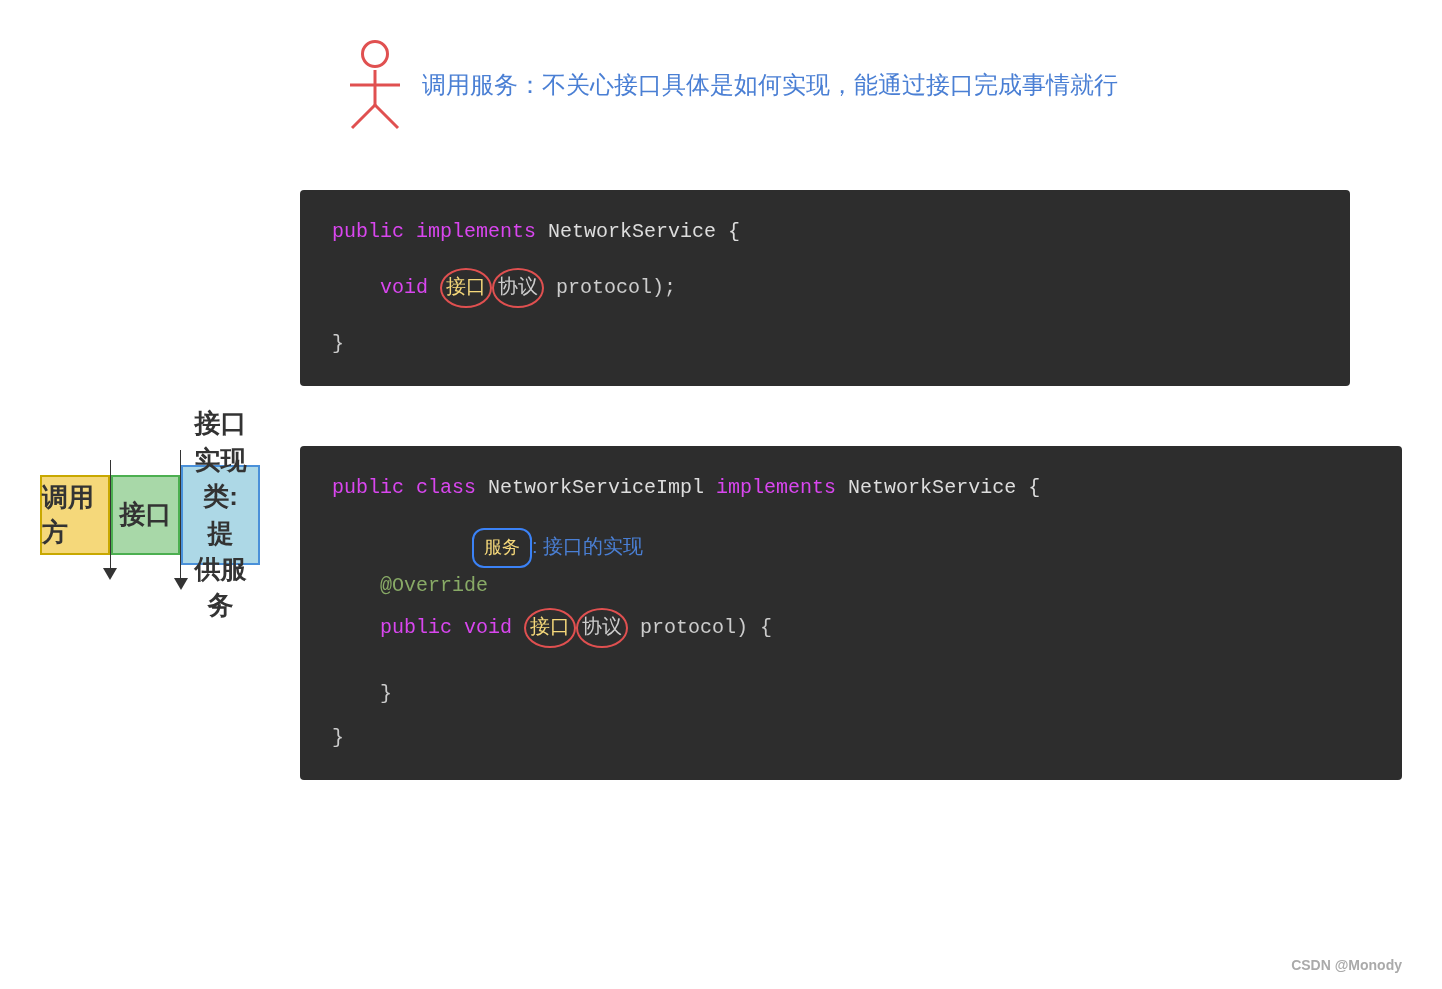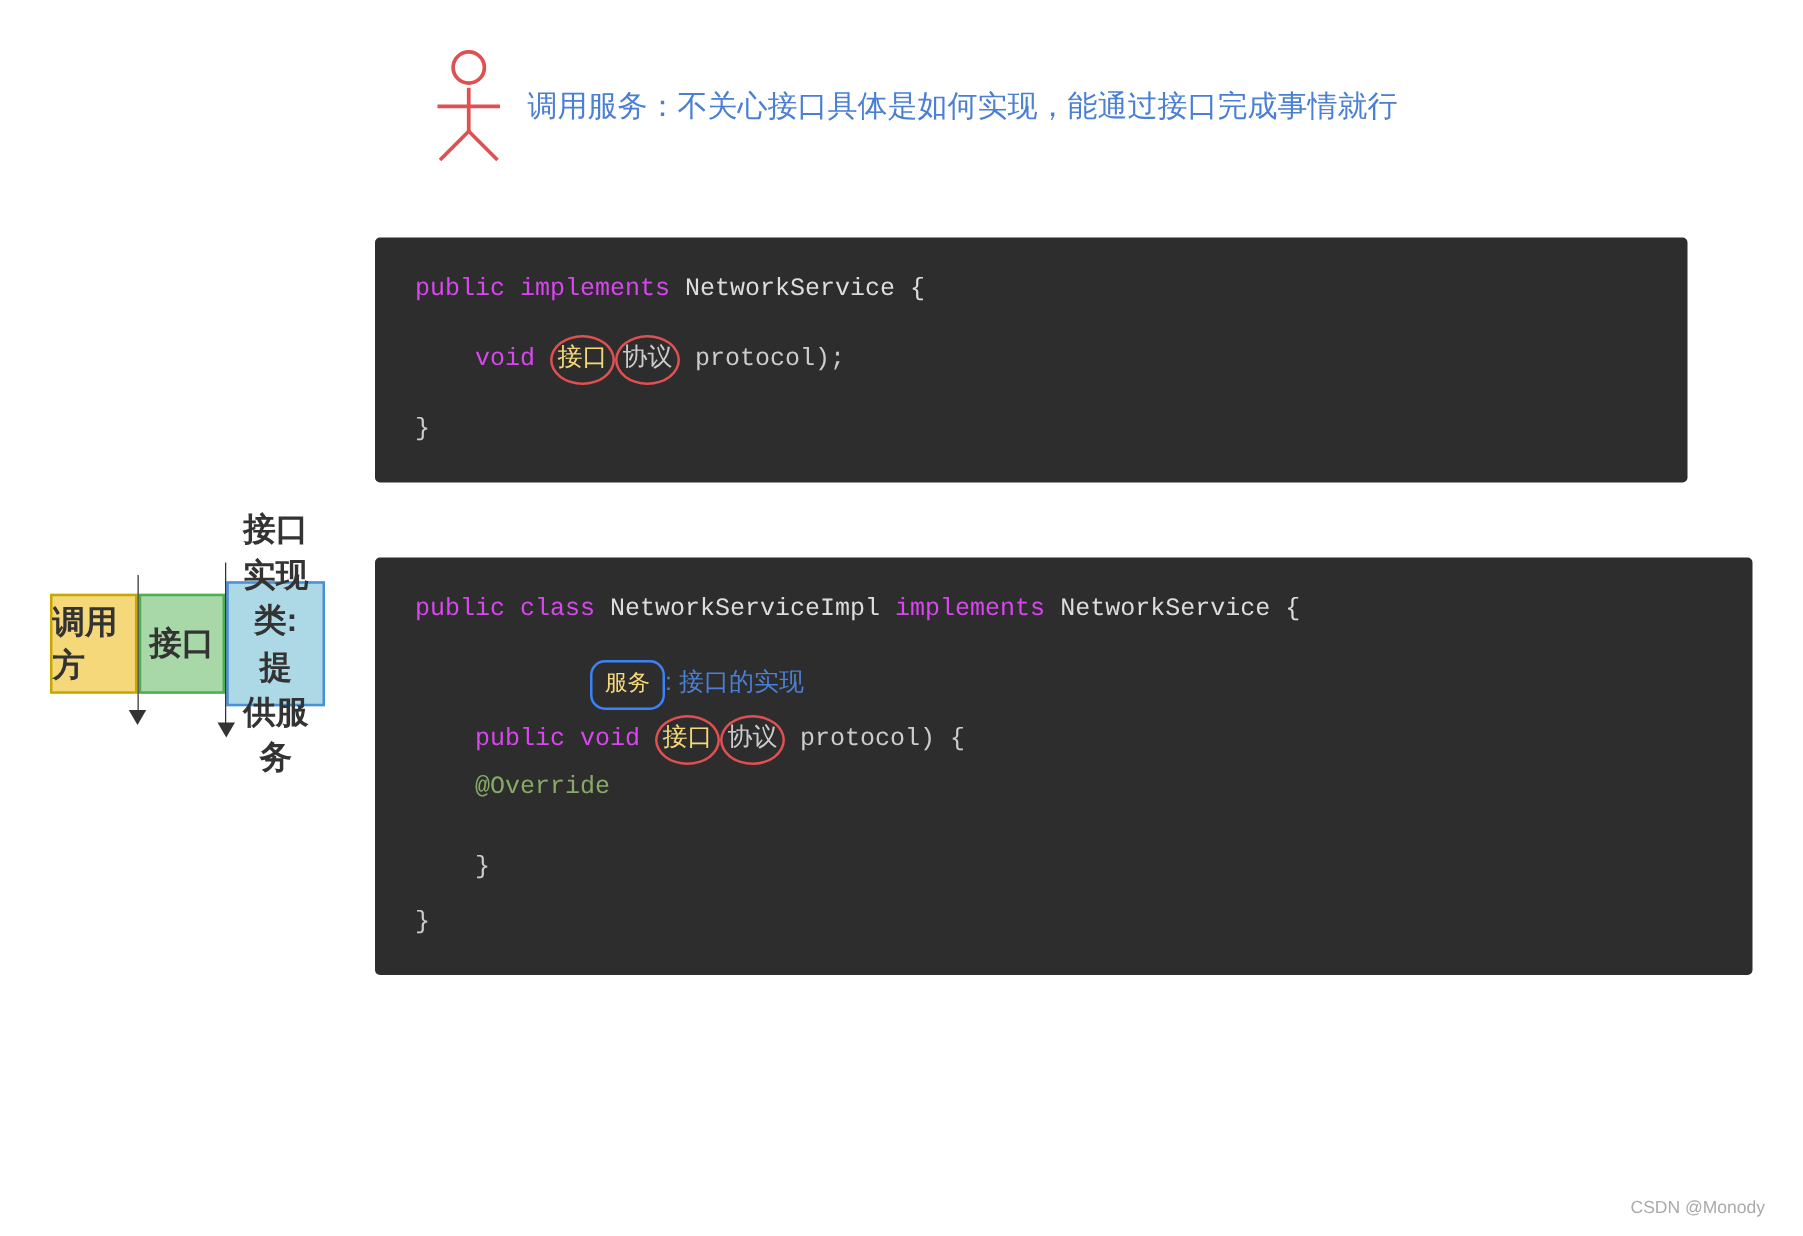--- a/index.html
+++ b/index.html
@@ -191,23 +191,24 @@
     .service-colon-text {
       color: #4a7fd4;
       font-family: 'Arial', sans-serif;
       font-size: 20px;
     }
 
     
     .watermark {
       position: absolute;
       bottom: 16px;
-      right: 30px;
+      right: 40px;
       font-size: 14px;
       color: #aaa;
+      font-weight: bold;
     }
   </style>
 </head>
 <body>
 
 <div class="main-container">
 
   <div class="left-column">
 
     <div class="box-caller">
@@ -265,28 +266,28 @@
 
     <div class="code-block" style="min-width: 1020px; max-width: 1200px;">
       <div>
         <span class="code-keyword">public </span><span class="code-keyword">class </span><span class="code-classname">NetworkServiceImpl </span><span class="code-keyword">implements </span><span class="code-classname">NetworkService {</span>
       </div>
 
       <div style="margin-top: 22px; padding-left: 140px;">
         <span class="service-bubble">服务</span><span class="service-colon-text">: 接口的实现</span>
       </div>
 
+      <div style="padding-left: 48px;">
+        <span class="code-annotation">@Override</span>
+      </div>
+
       <div style="padding-left: 48px; margin-top: 4px;">
         <span class="code-keyword">public </span><span class="code-keyword">void </span><span class="circled-text">接口</span><span class="circled-text-gray">协议</span><span> protocol) {</span>
       </div>
 
-      <div style="padding-left: 48px;">
-        <span class="code-annotation">@Override</span>
-      </div>
-
       <div style="padding-left: 80px; margin-top: 28px;">
       </div>
 
       <div style="padding-left: 48px; margin-top: 28px;">
         <span>}</span>
       </div>
 
       <div style="margin-top: 8px;">
         <span>}</span>
       </div>

